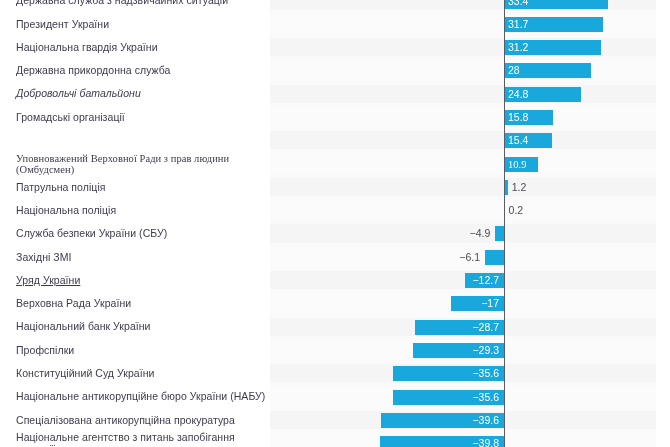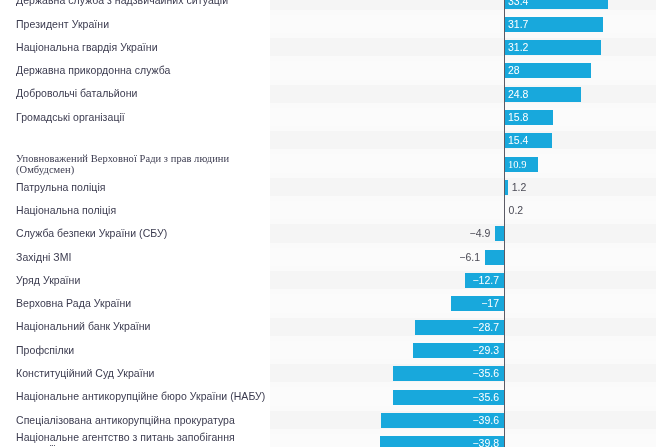--- a/index.html
+++ b/index.html
@@ -123,21 +123,21 @@
       <div class="row" style="top: 59.25px; height: 23.3px;">
         <div class="row-band alt" style="left: 270px; width: 386px; top: 2px; bottom: 3px;"></div>
         <div class="cat-label" style="top: 5.9px;">
           <div>Державна прикордонна служба</div>
         </div>
         <div class="bar" style="top: 4.15px; width: 87.08px; left: 504px; background: rgb(24, 168, 220);"></div>
         <div class="val inside" style="top: 4.15px; left: 508px;">28</div>
       </div>
       <div class="row" style="top: 82.55px; height: 23.3px;">
         <div class="row-band" style="left: 270px; width: 386px; top: 2px; bottom: 3px;"></div>
-        <div class="cat-label" style="top: 5.9px;">
+        <div class="cat-label" style="top: 5.9px; font-style: italic;">
           <div>Добровольчі батальйони</div>
         </div>
         <div class="bar" style="top: 4.15px; width: 77.128px; left: 504px; background: rgb(24, 168, 220);"></div>
         <div class="val inside" style="top: 4.15px; left: 508px;">24.8</div>
       </div>
       <div class="row" style="top: 105.85px; height: 23.3px;">
         <div class="row-band alt" style="left: 270px; width: 386px; top: 2px; bottom: 3px;"></div>
         <div class="cat-label" style="top: 5.9px;">
           <div>Громадські організації</div>
         </div>
@@ -185,21 +185,21 @@
       <div class="row" style="top: 245.65px; height: 23.3px;">
         <div class="row-band alt" style="left: 270px; width: 386px; top: 2px; bottom: 3px;"></div>
         <div class="cat-label" style="top: 5.9px;">
           <div>Західні ЗМІ</div>
         </div>
         <div class="bar" style="top: 4.15px; width: 18.971px; left: 485.029px; background: rgb(24, 168, 220);"></div>
         <div class="val outside" style="top: 4.15px; left: 449.229px; width: 30.8px; text-align: right;">−6.1</div>
       </div>
       <div class="row" style="top: 268.95px; height: 23.3px;">
         <div class="row-band" style="left: 270px; width: 386px; top: 2px; bottom: 3px;"></div>
-        <div class="cat-label" style="top: 5.9px;">
+        <div class="cat-label" style="top: 5.9px; text-decoration: underline;">
           <div>Уряд України</div>
         </div>
         <div class="bar" style="top: 4.15px; width: 39.497px; left: 464.503px; background: rgb(24, 168, 220);"></div>
         <div class="val inside" style="top: 4.15px; left: 465px; width: 34px; text-align: right;">−12.7</div>
       </div>
       <div class="row" style="top: 292.25px; height: 23.3px;">
         <div class="row-band alt" style="left: 270px; width: 386px; top: 2px; bottom: 3px;"></div>
         <div class="cat-label" style="top: 5.9px;">
           <div>Верховна Рада України</div>
         </div>

